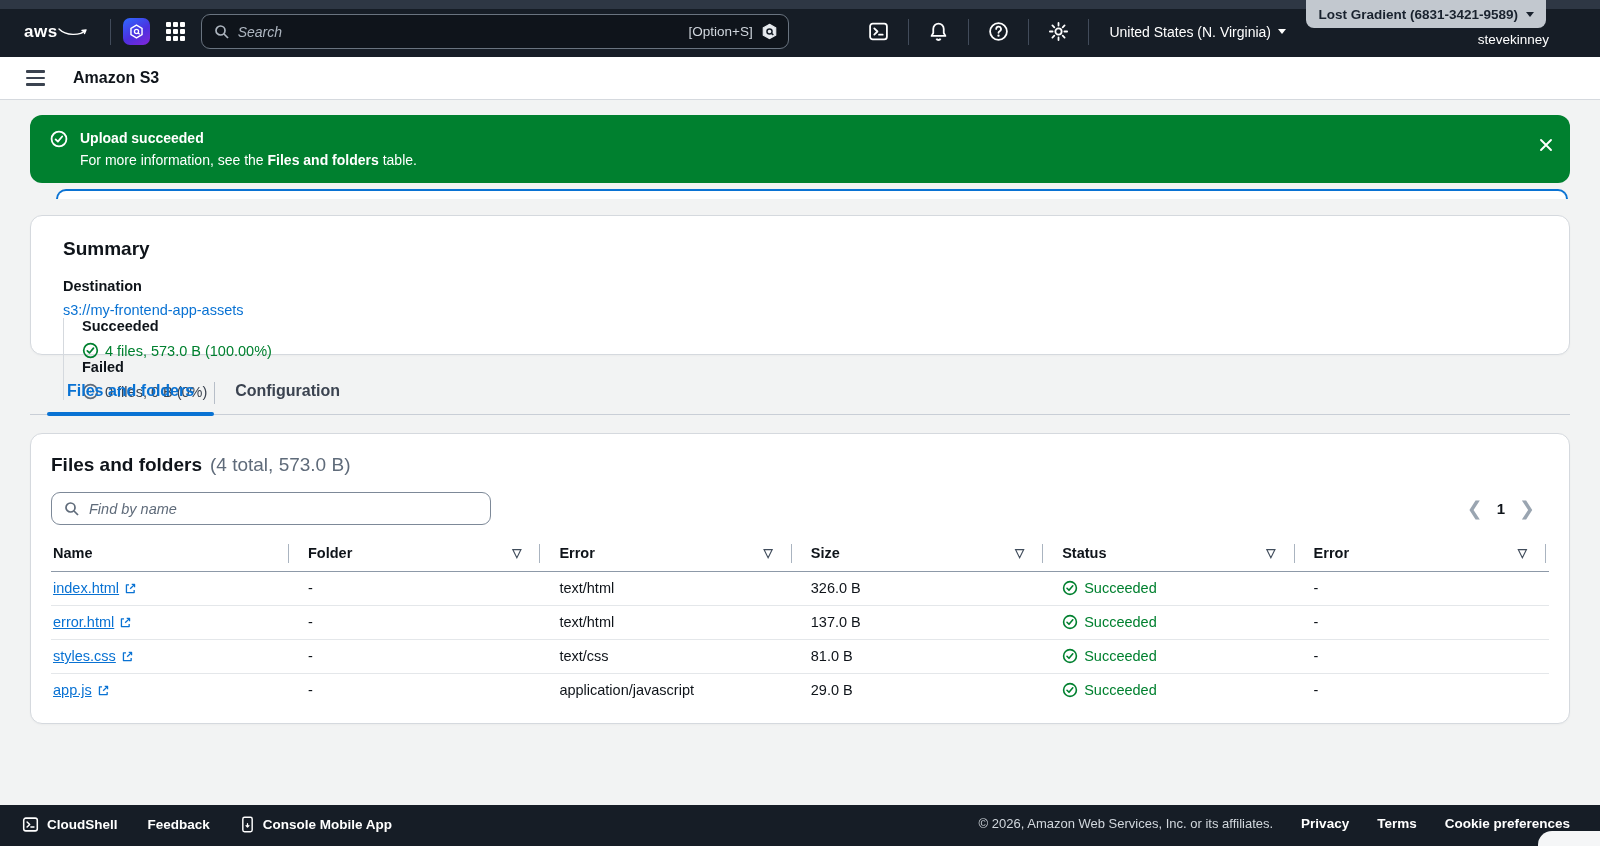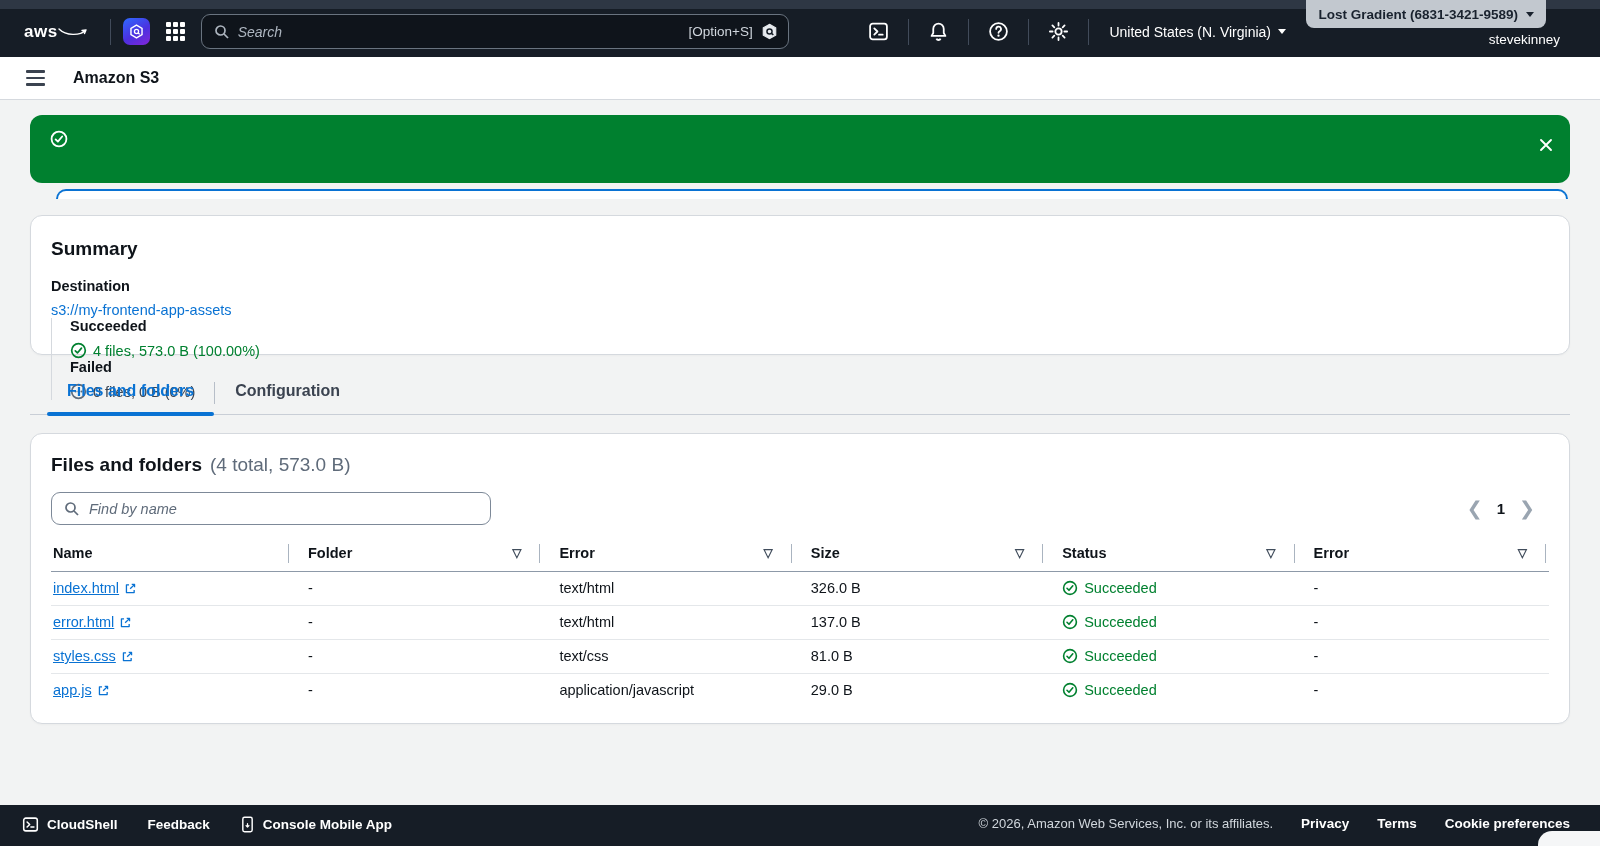--- a/index.html
+++ b/index.html
@@ -44,21 +44,21 @@
   .nav-right .vsep { width:1px; height:26px; background:#414b5a; }
   .region { color:#fff; font-size:14px; display:flex; align-items:center; gap:7px; padding:0 8px 0 20px; cursor:pointer; white-space:nowrap; }
   .caret-down { width:0; height:0; border-left:4.5px solid transparent; border-right:4.5px solid transparent; border-top:5.5px solid #fff; display:inline-block; }
   .account-chip {
     position:absolute; top:0; right:54px; height:28px;
     background:#c2c8cf; border-radius:0 0 8px 8px;
     display:flex; align-items:center; gap:8px; padding:0 12px;
     font-size:13.5px; font-weight:bold; color:#19222e; cursor:pointer; z-index:5;
   }
   .account-chip .caret-down { border-top-color:#19222e; }
-  .username { position:absolute; top:32px; right:40px; color:#fff; font-size:13.5px; }
+  .username { position:absolute; top:32px; right:51px; color:#fff; font-size:13.5px; }
 
   
   .service-bar {
     height:43px; background:#fff; border-bottom:1px solid #d5d9de;
     display:flex; align-items:center; padding:0 16px; flex-shrink:0;
   }
   .hamburger { width:19px; display:flex; flex-direction:column; gap:4px; margin:0 10px 0 10px; cursor:pointer; }
   .hamburger span { height:2.5px; background:#3b4350; border-radius:1px; }
   .service-title { font-size:16px; font-weight:bold; margin-left:18px; color:#0f141a; }
 
@@ -73,21 +73,21 @@
   .flash-msg { font-size:14px; line-height:23px; }
   .flash-close { position:absolute; right:16px; top:22px; cursor:pointer; display:flex; }
   .flash-peek {
     margin:6px 2px 0 26px; height:10px; background:#fff;
     border:2px solid var(--accent); border-bottom:none; border-radius:14px 14px 0 0;
   }
   .card {
     background:#fff; border:1px solid #d5d9de; border-radius:12px;
     box-shadow:0 1px 2px rgba(0,0,0,.03);
   }
-  .summary-card { margin-top:16px; height:140px; padding:22px 20px; }
+  .summary-card { margin-top:16px; height:140px; padding:22px 32px; }
   .card-h { font-size:19px; font-weight:bold; color:#0f141a; }
   .summary-cols { display:flex; margin-top:18px;flex-direction:column; }
   .summary-col { flex:1; padding-left:18px; }
   .summary-col:first-child { padding-left:0; }
   .summary-col + .summary-col { border-left:1px solid #d5d9de; }
   .sum-label { font-weight:bold; font-size:14.5px; margin-bottom:8px; }
   .sum-value { font-size:14.5px; display:flex; align-items:center; gap:6px; }
   .link { color:var(--accent); text-decoration:none; cursor:pointer; }
   .green-text { color:var(--green); }
   .gray-text { color:#3b4350; }
@@ -239,20 +239,24 @@
 </div>
 
 <div class="content">
 
   <div class="flash">
     <div class="flash-icon">
       <svg width="18" height="18" viewBox="0 0 16 16">
           <circle cx="8" cy="8" r="6.6" fill="none" stroke="#fff" stroke-width="1.6"></circle>
           <path d="M5 8.3 l2 2 L10.8 5.8" fill="none" stroke="#fff" stroke-width="1.6" stroke-linecap="round" stroke-linejoin="round"></path>
         </svg>
+    </div>
+    <div>
+      <div class="flash-title">Upload succeeded</div>
+      <div class="flash-msg"><span>For more information, see the </span><b>Files and folders</b><span> table.</span></div>
     </div>
     <div class="flash-close">
       <svg width="16" height="16" viewBox="0 0 16 16">
           <path d="M3 3 L13 13 M13 3 L3 13" stroke="#fff" stroke-width="1.9" stroke-linecap="round"></path>
         </svg>
     </div>
   </div>
   <div class="flash-peek"></div>
 
   <div class="card summary-card">

